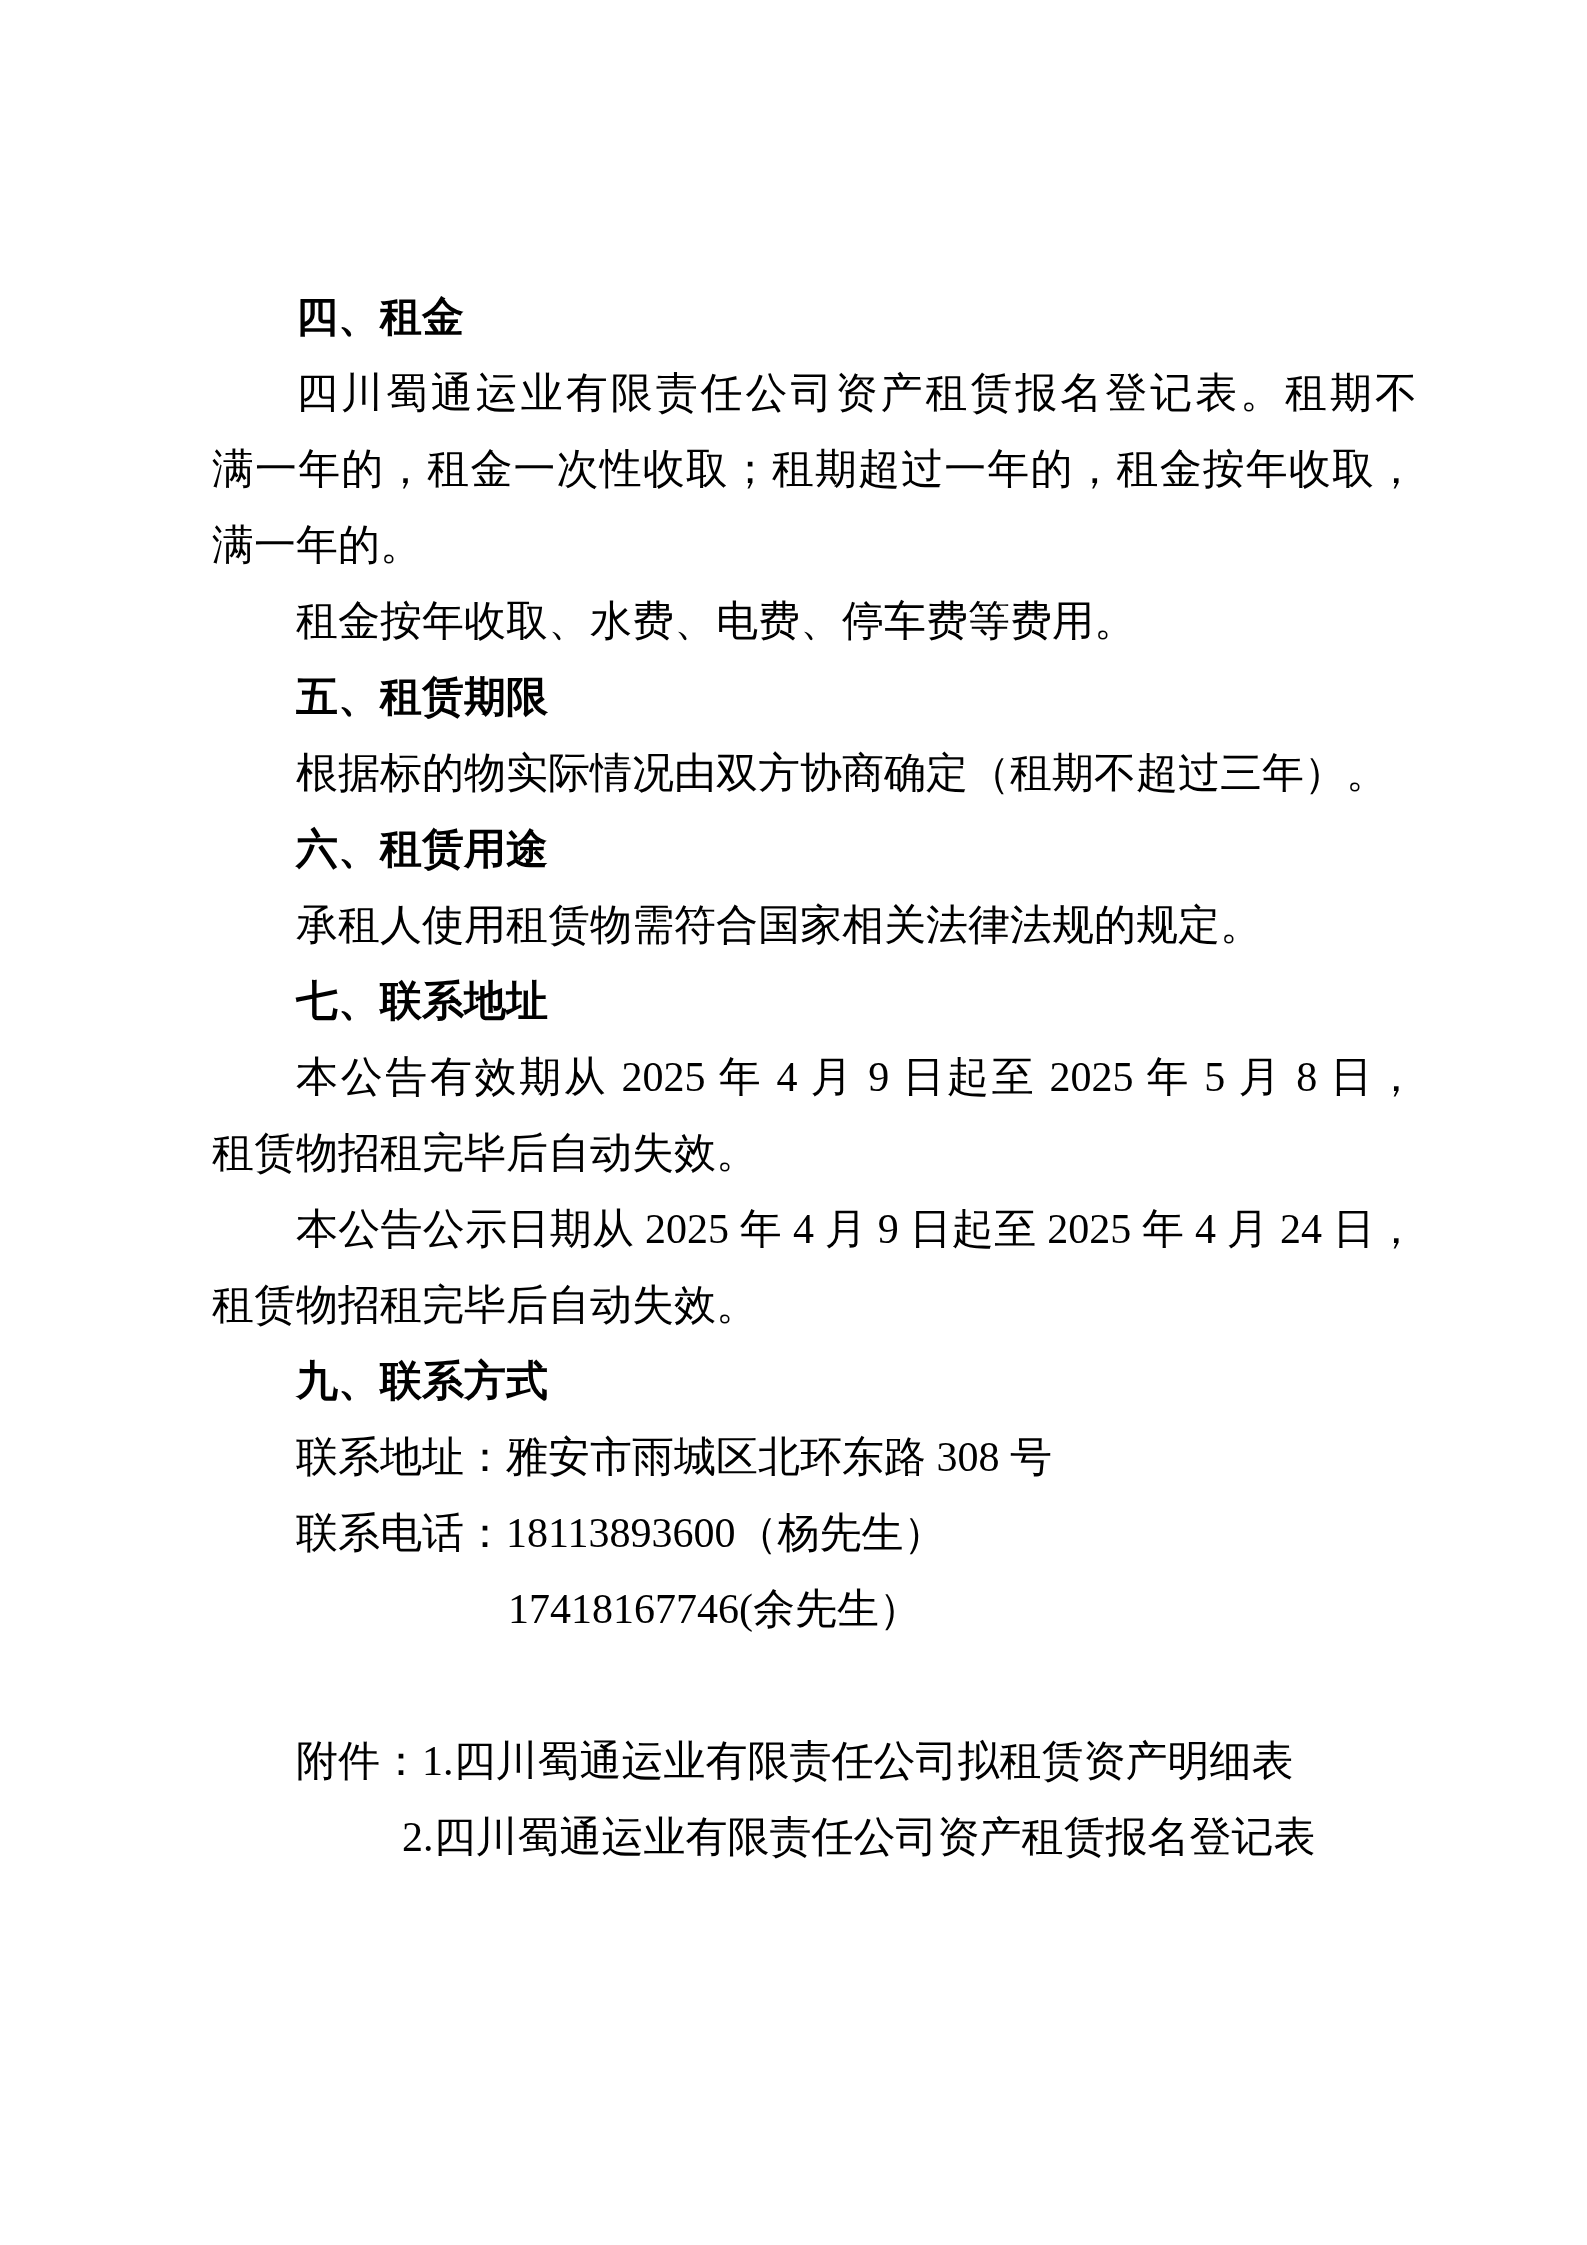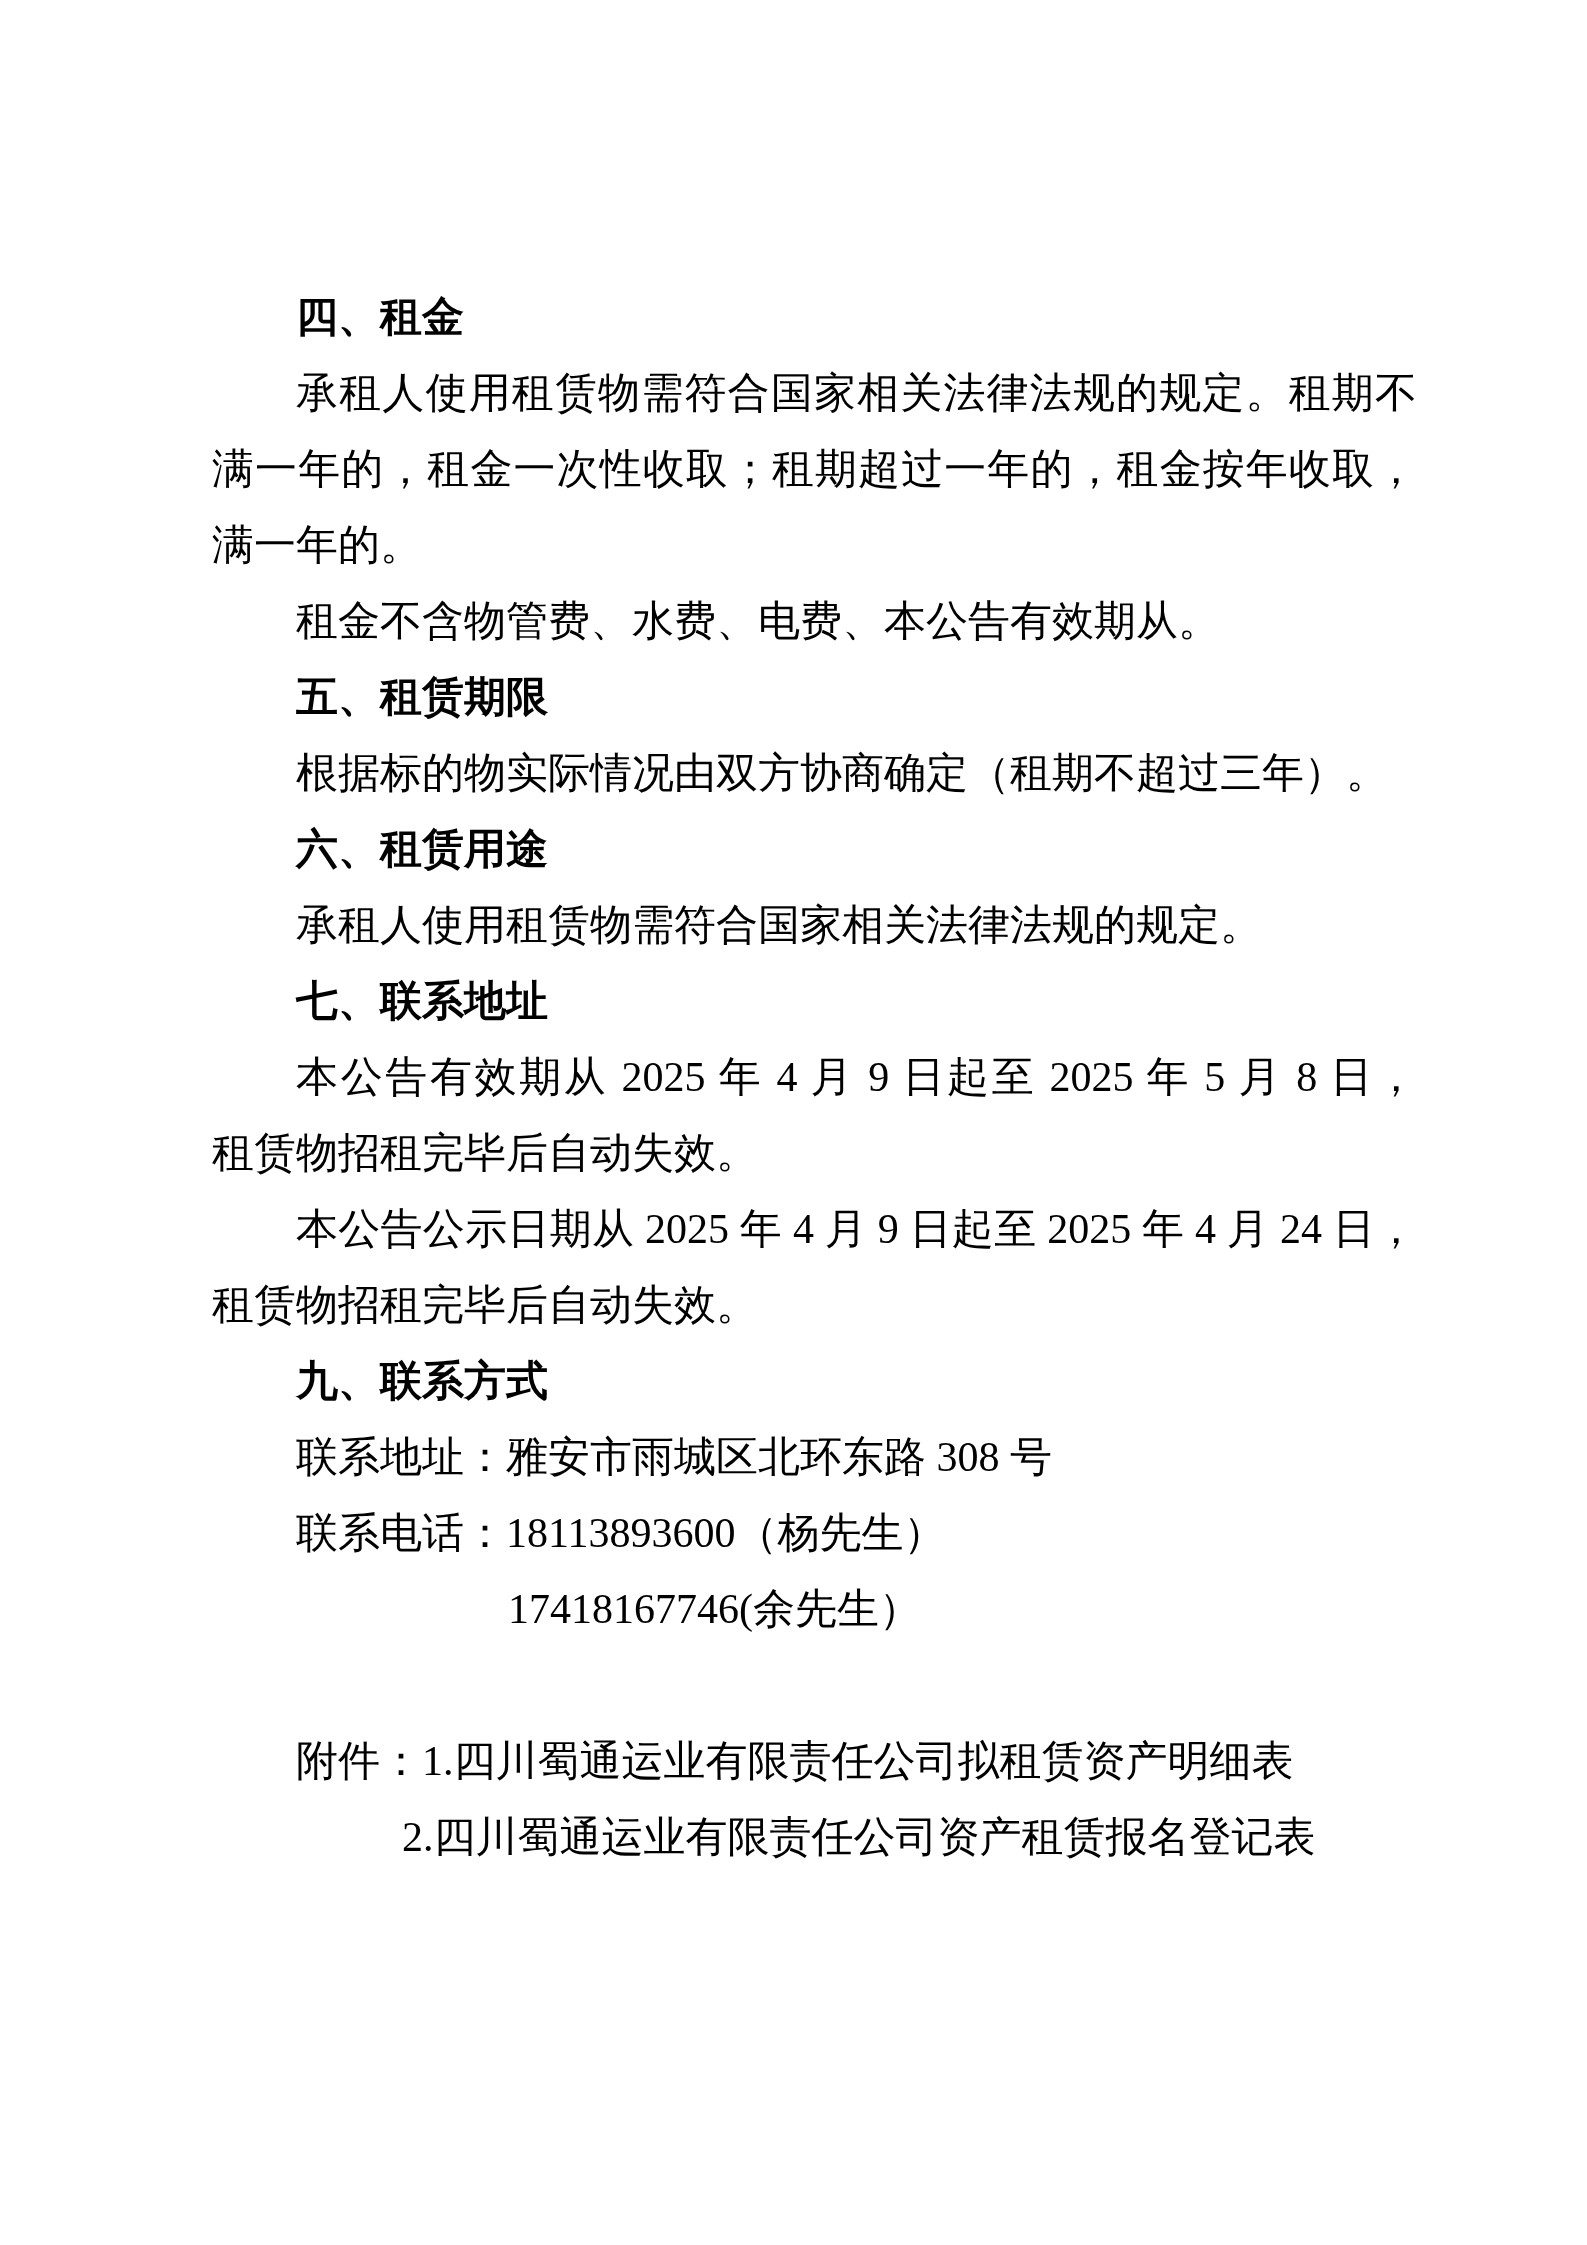--- a/index.html
+++ b/index.html
@@ -52,24 +52,24 @@
     .blank {
       height: 76px;
     }
   </style>
 </head>
 <body>
 
 <div class="page">
   <div class="content" id="document-content">
       <div class="line heading">四、租金</div>
-      <div class="line para-first justify">承租人使用租赁物需符合国家相关法律法规的规定。租期不</div>
+      <div class="line para-first justify">四川蜀通运业有限责任公司资产租赁报名登记表。租期不</div>
       <div class="line para-line justify">满一年的，租金一次性收取；租期超过一年的，租金按年收取，</div>
       <div class="line para-line">满一年的。</div>
-      <div class="line para-first">租金不含物管费、水费、电费、本公告有效期从。</div>
+      <div class="line para-first">租金按年收取、水费、电费、停车费等费用。</div>
       <div class="line heading">五、租赁期限</div>
       <div class="line para-first">根据标的物实际情况由双方协商确定（租期不超过三年）。</div>
       <div class="line heading">六、租赁用途</div>
       <div class="line para-first">承租人使用租赁物需符合国家相关法律法规的规定。</div>
       <div class="line heading">七、联系地址</div>
       <div class="line para-first justify">本公告有效期从 2025 年 4 月 9 日起至 2025 年 5 月 8 日，</div>
       <div class="line para-line">租赁物招租完毕后自动失效。</div>
       <div class="line para-first justify">本公告公示日期从 2025 年 4 月 9 日起至 2025 年 4 月 24 日，</div>
       <div class="line para-line">租赁物招租完毕后自动失效。</div>
       <div class="line heading">九、联系方式</div>

